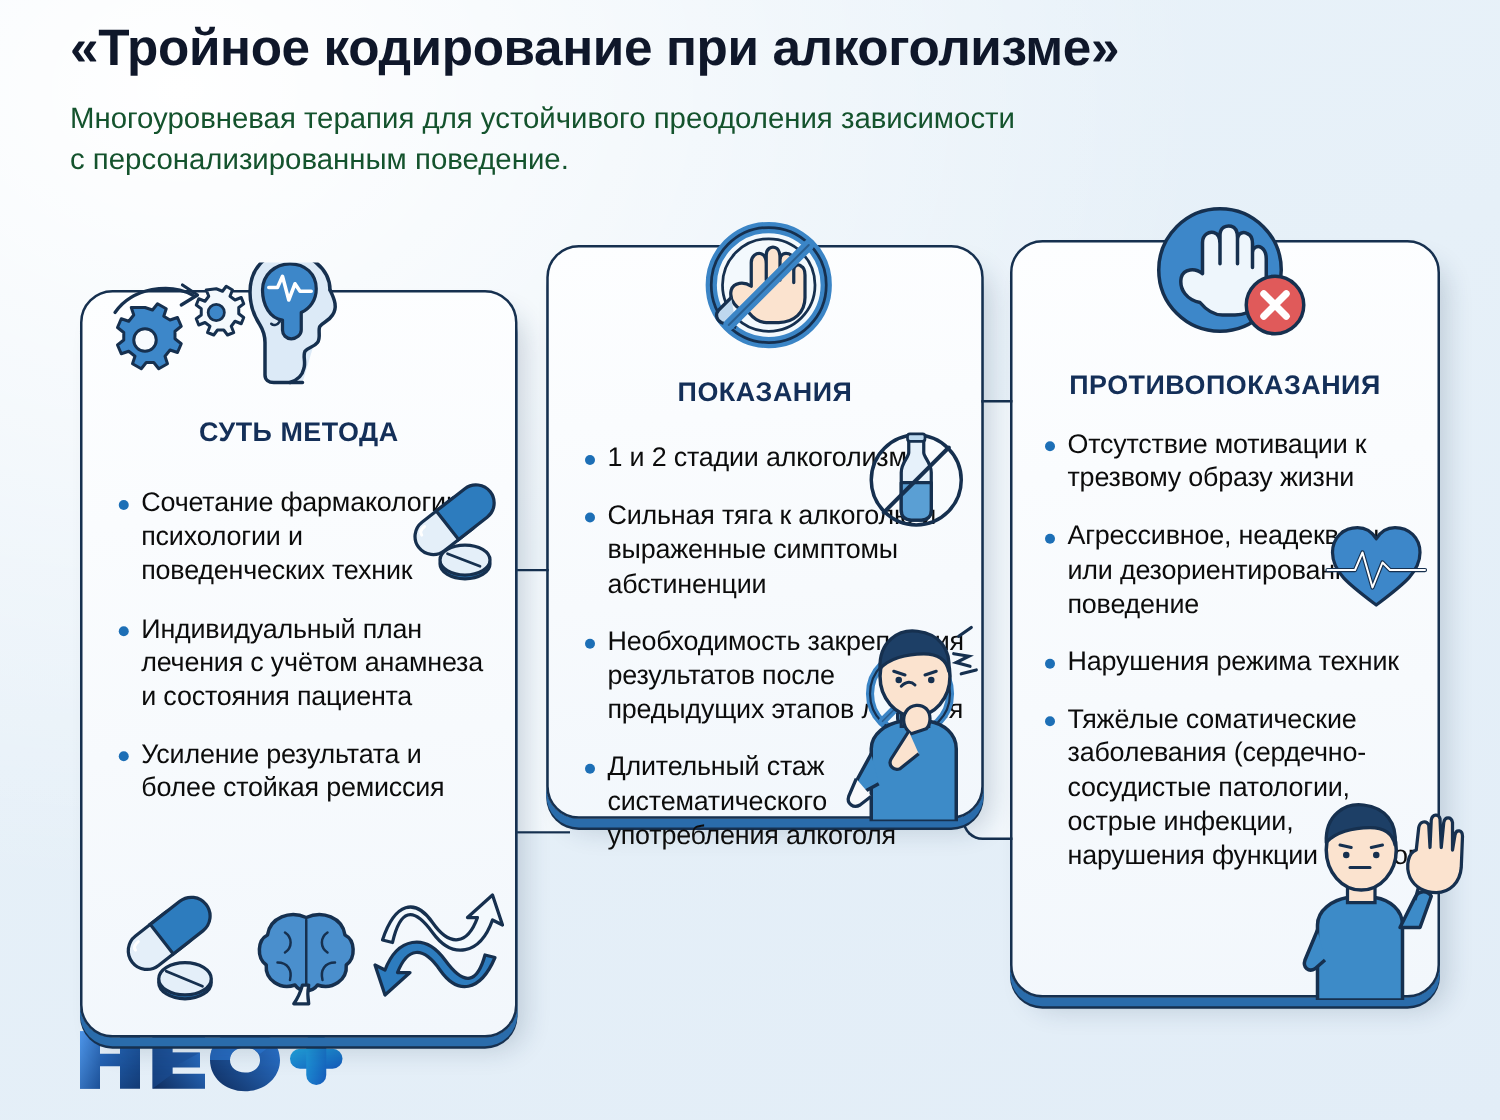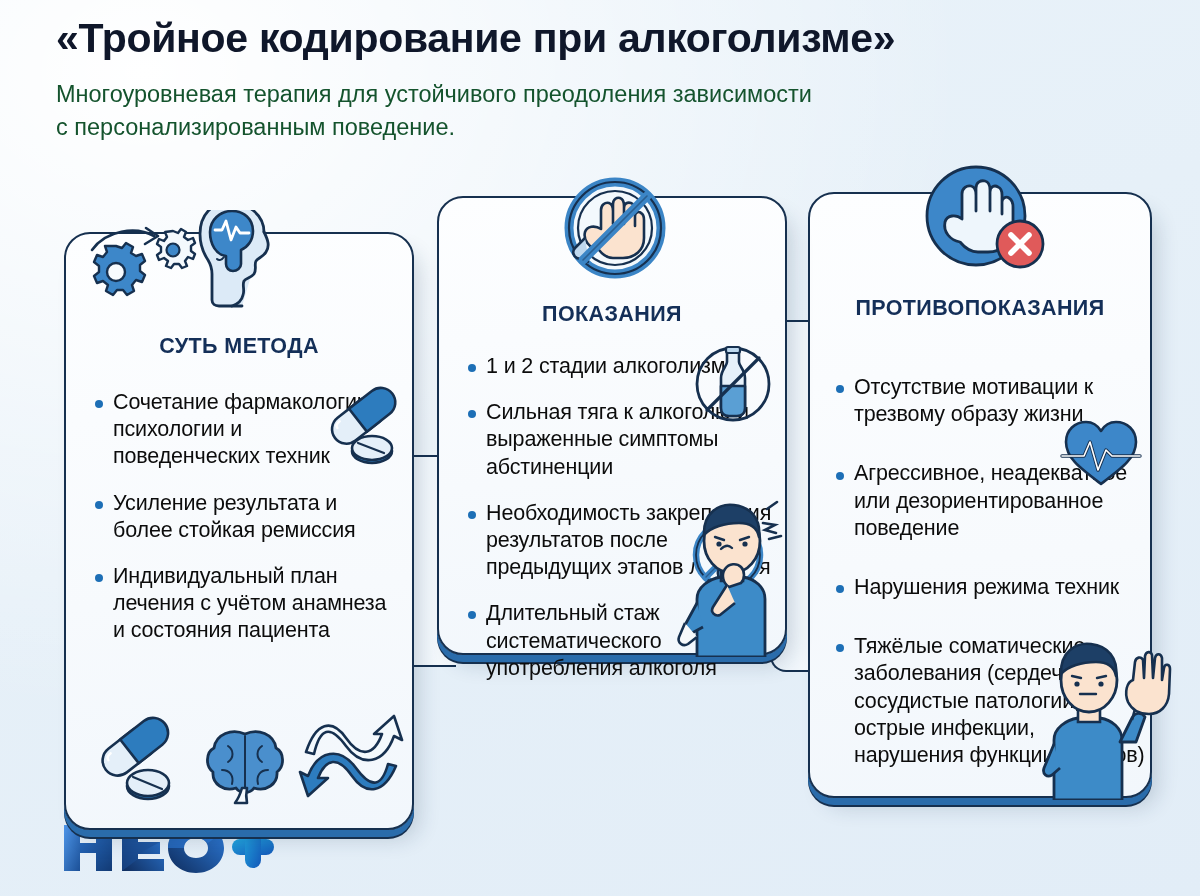--- a/index.html
+++ b/index.html
@@ -102,21 +102,21 @@
   }
 
   
   #card1 .bullets { left: 27px; top: 155px; width: 296px; font-size: 21.5px; }
   #card1 .bullets li { margin-bottom: 19px; }
 
   #card2 .bullets { left: 27px; top: 155px; width: 310px; font-size: 21.5px; }
   #card2 .bullets li { margin-bottom: 19px; }
 
   #card3 .bullets { left: 24px; top: 148px; width: 312px; font-size: 21.5px; }
-  #card3 .bullets li { margin-bottom: 19px; margin-top: 32px; }
+  #card3 .bullets li { margin-bottom: 19px; }
 
   
   .tab {
     position: absolute;
     border: 2.6px solid #16304f;
     border-right: none;
     border-top-left-radius: 16px;
     border-bottom-left-radius: 16px;
     background: linear-gradient(90deg, #eef5fb 0%, #f6fafd 100%);
     z-index: 0;
@@ -195,22 +195,22 @@
             <path d="M13,14 L20,14 L24,5 L29,24 L34,11 L38,17 L47,17" fill="none" stroke="#ffffff" stroke-width="2.8" stroke-linejoin="round" stroke-linecap="round"></path>
             <path d="M22,41 C20,44 17,45 15,43" fill="none" stroke="#16304f" stroke-width="2" stroke-linecap="round"></path>
           </g>
         </svg>
       </div>
 
       <div class="card-title" style="top:100px;">СУТЬ МЕТОДА</div>
 
       <ul class="bullets">
         <li>Сочетание фармакологии, психологии и поведенческих техник</li>
+        <li>Индивидуальный план лечения с учётом анамнеза и состояния пациента</li>
         <li>Усиление результата и более стойкая ремиссия</li>
-        <li>Индивидуальный план лечения с учётом анамнеза и состояния пациента</li>
       </ul>
 
       <div class="icon" style="right:6px; top:150px; width:92px; height:92px;">
         <svg width="92" height="92" viewBox="0 0 92 92">
           <g transform="rotate(-38 46 34)">
             <rect x="14" y="20" width="58" height="29" rx="14.5" fill="#e4eff9" stroke="#16304f" stroke-width="2.6"></rect>
             <path d="M43,20 L72,20 A14.5,14.5 0 0 1 72,49 L43,49 Z" fill="#2d7cbe" stroke="#16304f" stroke-width="2.6"></path>
             <path d="M22,28 C22,25 25,24 28,24" fill="none" stroke="#ffffff" stroke-width="2.4" stroke-linecap="round"></path>
           </g>
           <ellipse cx="58" cy="67" rx="20" ry="12" fill="#2d7cbe" stroke="#16304f" stroke-width="2.6"></ellipse>

